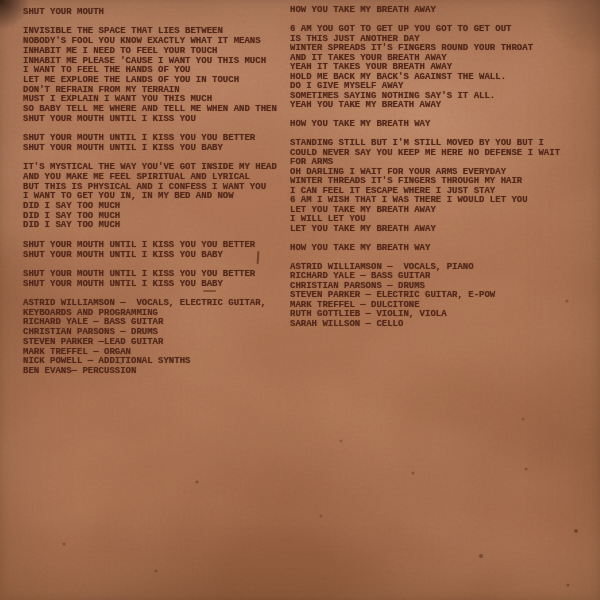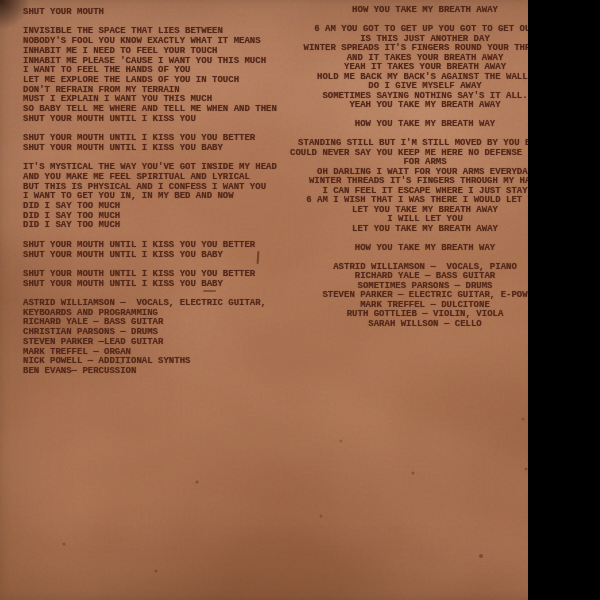--- a/index.html
+++ b/index.html
@@ -1,17 +1,17 @@
 <!DOCTYPE html>
 <html><head>
 <meta charset="utf-8">
 <style>
   html,body{margin:0;padding:0;background:#000;}
   .paper{
-    position:relative;width:528px;height:600px;overflow:hidden;
+    position:relative;width:600px;height:600px;overflow:hidden;
     background:
       radial-gradient(circle at 0px 0px, rgba(30,17,10,0.85), rgba(30,17,10,0) 30px),
       radial-gradient(circle at 600px 0px, rgba(60,35,20,0.30), rgba(60,35,20,0) 60px),
       radial-gradient(ellipse 220px 130px at 60px 310px, rgba(125,72,44,0.28), rgba(125,72,44,0) 70%),
       radial-gradient(ellipse 280px 170px at 430px 110px, rgba(255,222,196,0.16), rgba(255,222,196,0) 70%),
       radial-gradient(ellipse 330px 210px at 310px 555px, rgba(115,60,33,0.20), rgba(115,60,33,0) 70%),
       radial-gradient(ellipse 250px 150px at 560px 430px, rgba(120,68,40,0.16), rgba(120,68,40,0) 70%),
       radial-gradient(ellipse 300px 120px at 180px 590px, rgba(110,60,34,0.20), rgba(110,60,34,0) 75%),
       linear-gradient(160deg, #cf9a7c 0%, #c68f6e 38%, #c08966 68%, #bb8462 100%);
     text-decoration: underline;
@@ -22,21 +22,21 @@
   .col{
     position:absolute;
     font-family:"Liberation Mono","DejaVu Sans Mono",monospace;
     font-size:9px;font-weight:700;color:#53281a;
     text-shadow:0 0 1px rgba(83,40,26,0.55);
   }
   .col-left{left:23px;top:8px;line-height:9.7px;}
   .col-right{left:290px;top:6px;line-height:9.5px;}
   .block{white-space:pre;}
   .col-left .block{margin:0 0 9.7px 0;}
-  .col-right .block{margin:0 0 9.5px 0;text-align:center;}
+  .col-right .block{margin:0 0 9.5px 0;}
   .ink-mark{
     position:absolute;left:257px;top:251px;width:2px;height:13px;
     background:rgba(78,38,22,0.65);transform:rotate(4deg);border-radius:1px;
   }
   .ink-underline{
     position:absolute;left:203px;top:290px;width:13px;height:2px;
     background:rgba(78,38,22,0.50);border-radius:1px;
   }
   .speckles{
     position:absolute;left:0;top:0;width:2px;height:2px;border-radius:50%;
@@ -138,21 +138,21 @@
 OH DARLING I WAIT FOR YOUR ARMS EVERYDAY
 WINTER THREADS IT'S FINGERS THROUGH MY HAIR
 I CAN FEEL IT ESCAPE WHERE I JUST STAY
 6 AM I WISH THAT I WAS THERE I WOULD LET YOU
 LET YOU TAKE MY BREATH AWAY
 I WILL LET YOU
 LET YOU TAKE MY BREATH AWAY</div>
     <div class="block">HOW YOU TAKE MY BREATH WAY</div>
     <div class="block">ASTRID WILLIAMSON —  VOCALS, PIANO
 RICHARD YALE — BASS GUITAR
-SOMETIMES PARSONS — DRUMS
+CHRISTIAN PARSONS — DRUMS
 STEVEN PARKER — ELECTRIC GUITAR, E-POW
 MARK TREFFEL — DULCITONE
 RUTH GOTTLIEB — VIOLIN, VIOLA
 SARAH WILLSON — CELLO</div>
   </div>
 
   <div class="vignette"></div>
 </div>
 
 </body></html>

